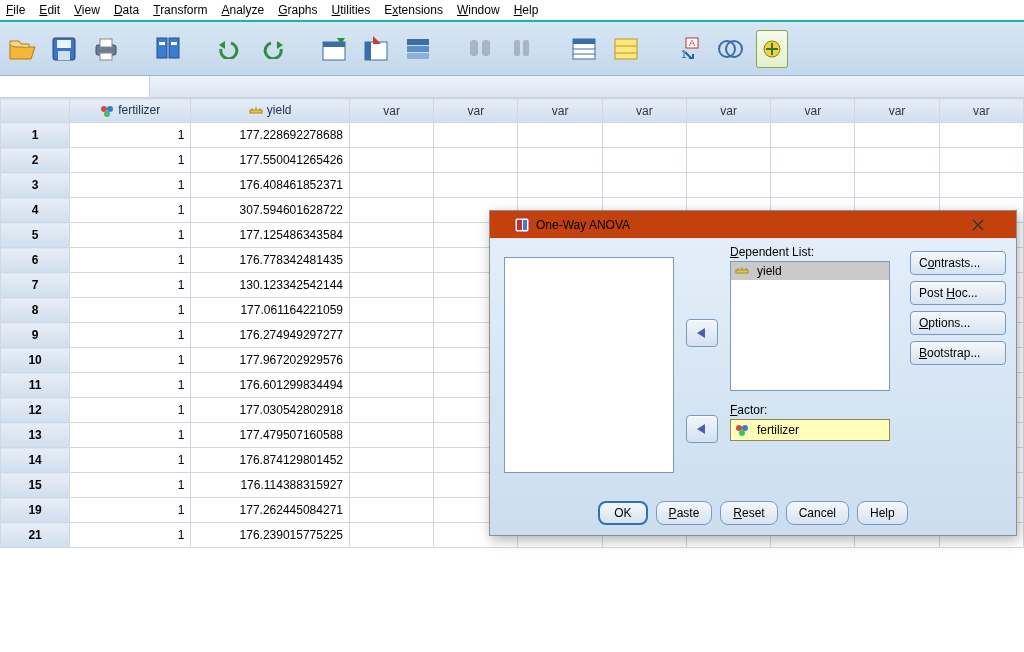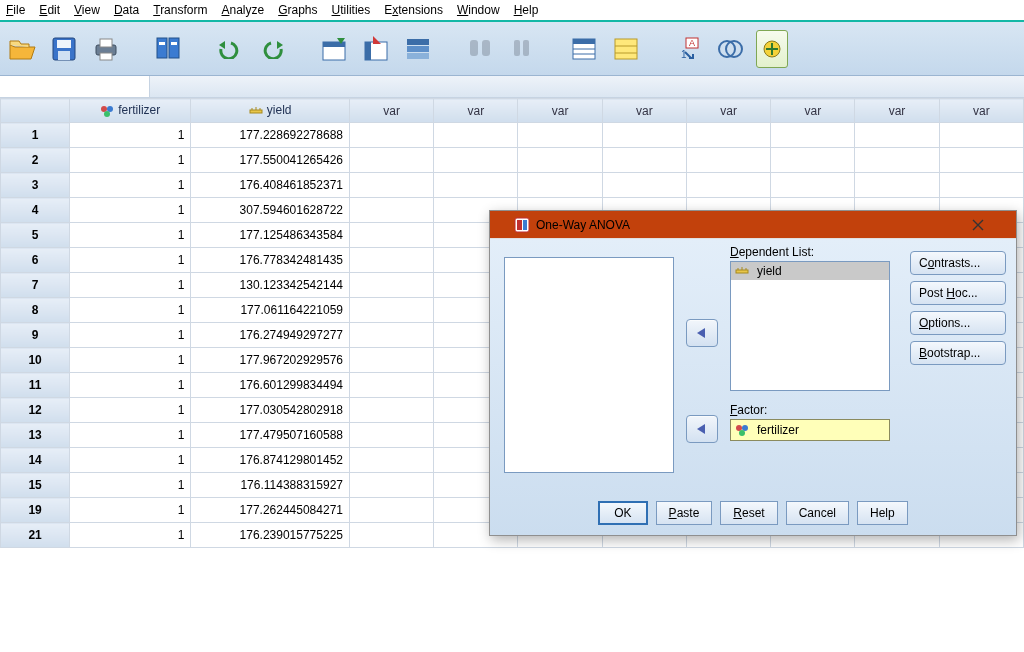--- a/index.html
+++ b/index.html
@@ -47,21 +47,21 @@
   .movebtn svg { display:block; }
   .dep-label { position:absolute; left:240px; top:6px; font-size:12px;}
   .dep-label u { text-decoration:underline;}
   .dep-list { position:absolute; left:240px; top:22px; width:160px; height:130px; background:#fff; border:1px solid #7a9ac0;}
   .dep-item { background:#c9c9c9; padding:2px 4px; display:flex; align-items:center; gap:4px;}
   .fac-label { position:absolute; left:240px; top:164px; font-size:12px;}
   .fac-field { position:absolute; left:240px; top:180px; width:160px; height:22px; background:#ffffb9; border:1px solid #8a8a5e; display:flex; align-items:center; padding:0 4px; gap:4px;}
   .sidebtns { position:absolute; right:10px; top:12px; width:96px; display:flex; flex-direction:column; gap:6px;}
   .sidebtn { height:24px; background:linear-gradient(#f4f8fd,#d6e3f2); border:1px solid #7a9ac0; border-radius:4px; font-size:12px; display:flex; align-items:center; padding:0 8px; white-space:nowrap;}
   .dlg-footer { position:absolute; left:0; right:0; bottom:10px; display:flex; justify-content:center; gap:8px;}
-  .fbtn { height:24px; padding:0 12px; background:linear-gradient(#f4f8fd,#d6e3f2); border:1px solid #7a9ac0; border-radius:0; font-size:12px; display:flex; align-items:center;}
+  .fbtn { height:24px; padding:0 12px; background:linear-gradient(#f4f8fd,#d6e3f2); border:1px solid #7a9ac0; border-radius:8px; font-size:12px; display:flex; align-items:center;}
   .fbtn.default { border:2px solid #2f6fb3; padding:0 14px;}
 
   u { text-decoration: underline; }
 </style>
 </head>
 <body>
 
 <div class="menubar">
   <span><u>F</u>ile</span>
   <span><u>E</u>dit</span>

